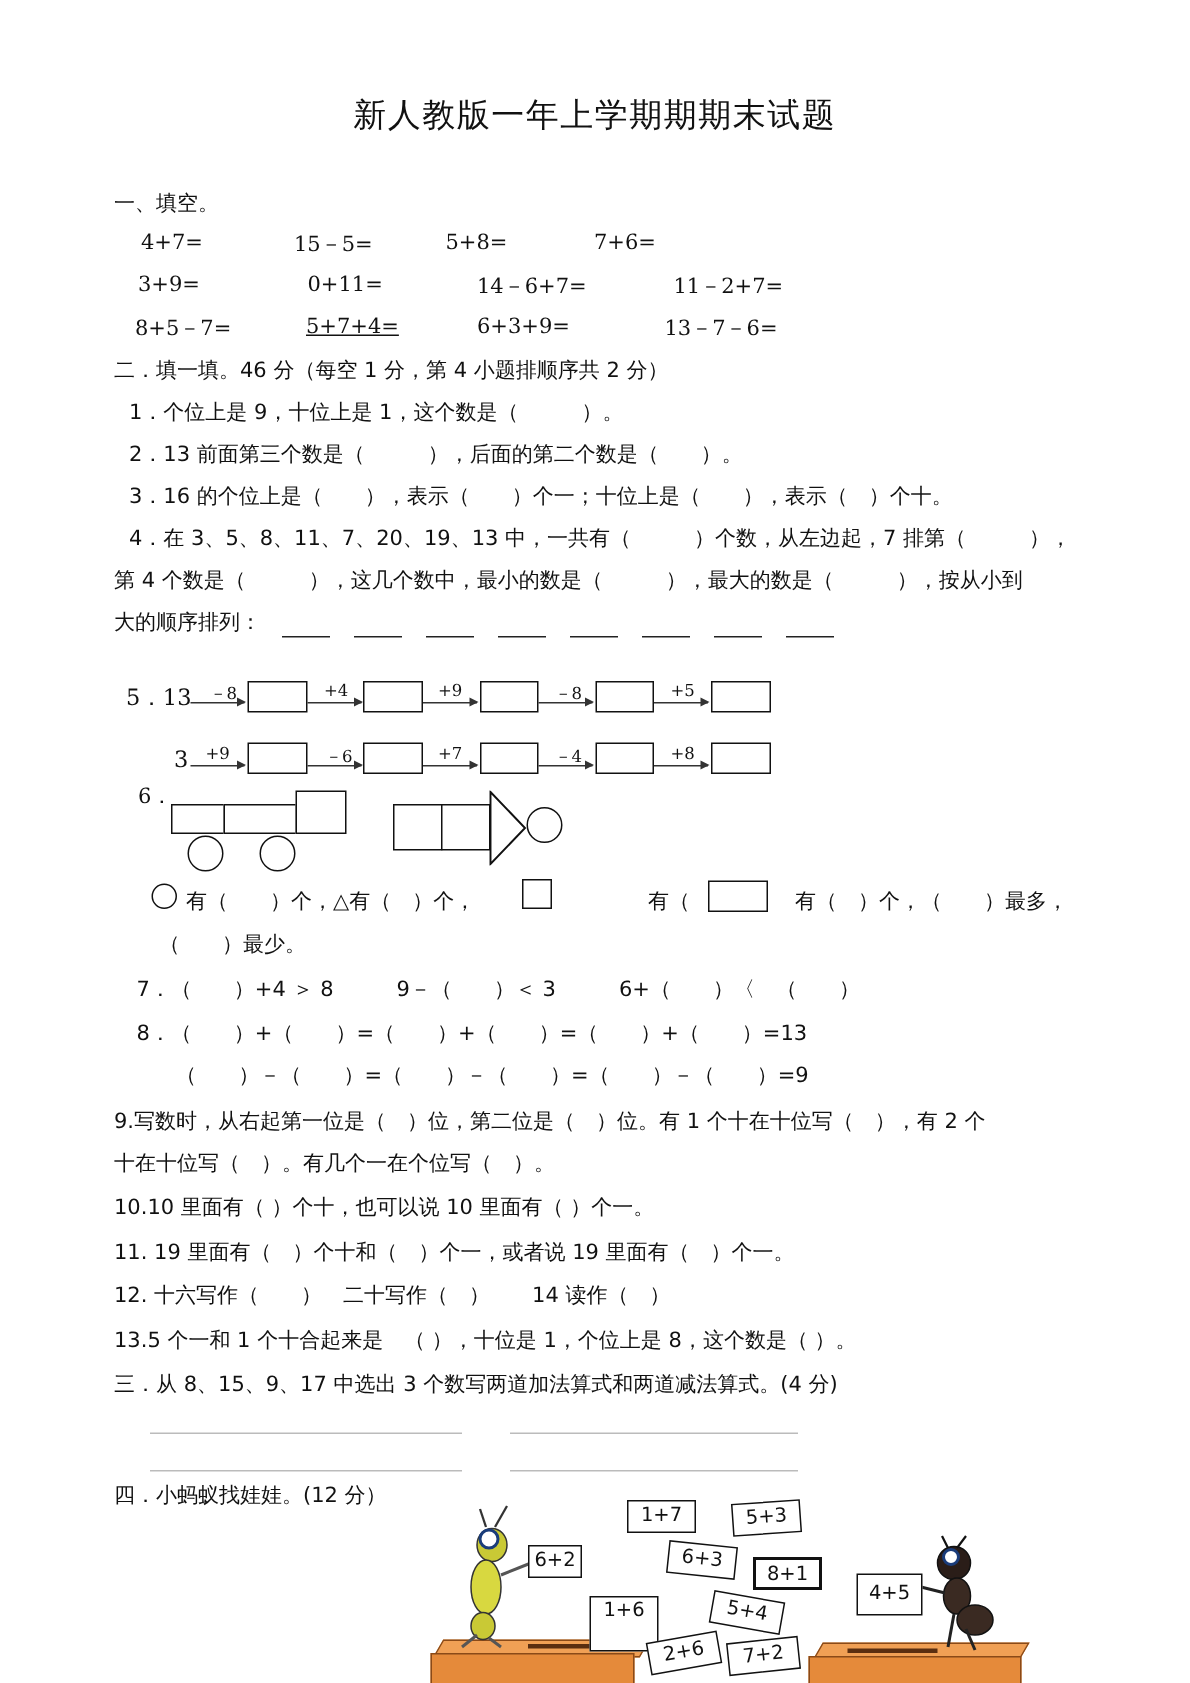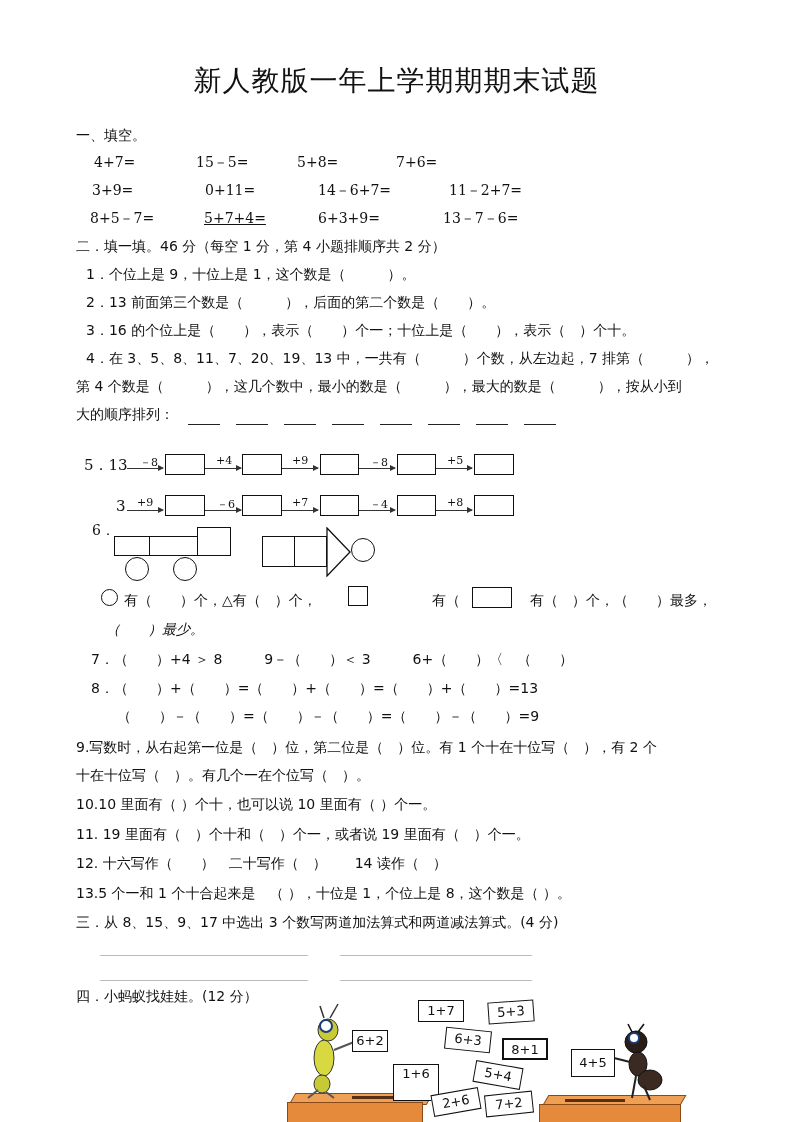--- a/index.html
+++ b/index.html
@@ -1,19 +1,19 @@
 <!DOCTYPE html>
 <html><head>
 <meta charset="utf-8">
 <style>
   html,body{margin:0;padding:0;background:#ffffff;}
   body{width:793px;height:1122px;position:relative;overflow:hidden;color:#111;
        font-family:"DejaVu Serif","Liberation Serif",serif;font-size:14px;}
   .abs{position:absolute;white-space:nowrap;}
-  .title{left:0;width:793px;top:62px;text-align:center;font-size:28px;letter-spacing:1px;
+  .title{left:0;width:793px;top:62px;text-align:center;font-size:22px;letter-spacing:1px;
          font-family:"DejaVu Sans","Liberation Sans",sans-serif;}
   .line{font-size:14px;}
   .sans{font-family:"DejaVu Sans","Liberation Sans",sans-serif;}
   .box{position:absolute;border:1.3px solid #111;background:#fff;box-sizing:border-box;}
   .arrow{position:absolute;height:1px;background:#333;}
   .arrow::after{content:"";position:absolute;right:-1px;top:-3px;border-left:6px solid #333;
                 border-top:3.5px solid transparent;border-bottom:3.5px solid transparent;}
   .oplbl{position:absolute;font-size:11px;}
   .circle{position:absolute;border:1.3px solid #111;border-radius:50%;box-sizing:border-box;}
   .hr{position:absolute;height:1px;background:#bbb;}
@@ -113,21 +113,21 @@
   </svg>
   <div class="circle" style="left:351px;top:538px;width:24px;height:24px;"></div>
 </div>
 
 <div class="circle" style="left:101px;top:589px;width:17px;height:17px;"></div>
 <div class="abs line sans" style="left:124px;top:592px;text-align:right;">有（　　）个，△有（　）个，</div>
 <div class="box" style="left:348px;top:586px;width:20px;height:20px;"></div>
 <div class="abs line sans" style="left:384px;top:592px;margin-left:48px;">有（　）个</div>
 <div class="box" style="left:472px;top:587px;width:40px;height:21px;"></div>
 <div class="abs line sans" style="left:530px;top:592px;">有（　）个，（　　）最多，</div>
-<div class="abs line sans" style="left:106px;top:621px;font-style:italic;">（　　）最少。</div>
+<div class="abs line sans" style="left:106px;top:621px;">（　　）最少。</div>
 
 <div class="abs line sans" style="left:91px;top:651px;">7．（　　）+4 ＞ 8　　　9－（　　）＜ 3　　　6+（　　）〈　（　　）</div>
 <div class="abs line sans" style="left:91px;top:680px;">8．（　　）+（　　）=（　　）+（　　）=（　　）+（　　）=13</div>
 <div class="abs line sans" style="left:117px;top:708px;">（　　）－（　　）=（　　）－（　　）=（　　）－（　　）=9</div>
 
 <div class="abs line sans" style="left:76px;top:739px;">9.写数时，从右起第一位是（　）位，第二位是（　）位。有 1 个十在十位写（　），有 2 个</div>
 <div class="abs line sans" style="left:76px;top:767px;">十在十位写（　）。有几个一在个位写（　）。</div>
 <div class="abs line sans" style="left:76px;top:796px;">10.10 里面有（ ）个十，也可以说 10 里面有（ ）个一。</div>
 <div class="abs line sans" style="left:76px;top:826px;">11.  19 里面有（　）个十和（　）个一，或者说 19 里面有（　）个一。</div>
 <div class="abs line sans" style="left:76px;top:855px;">12.  十六写作（　　）　二十写作（　）　　14 读作（　）</div>

